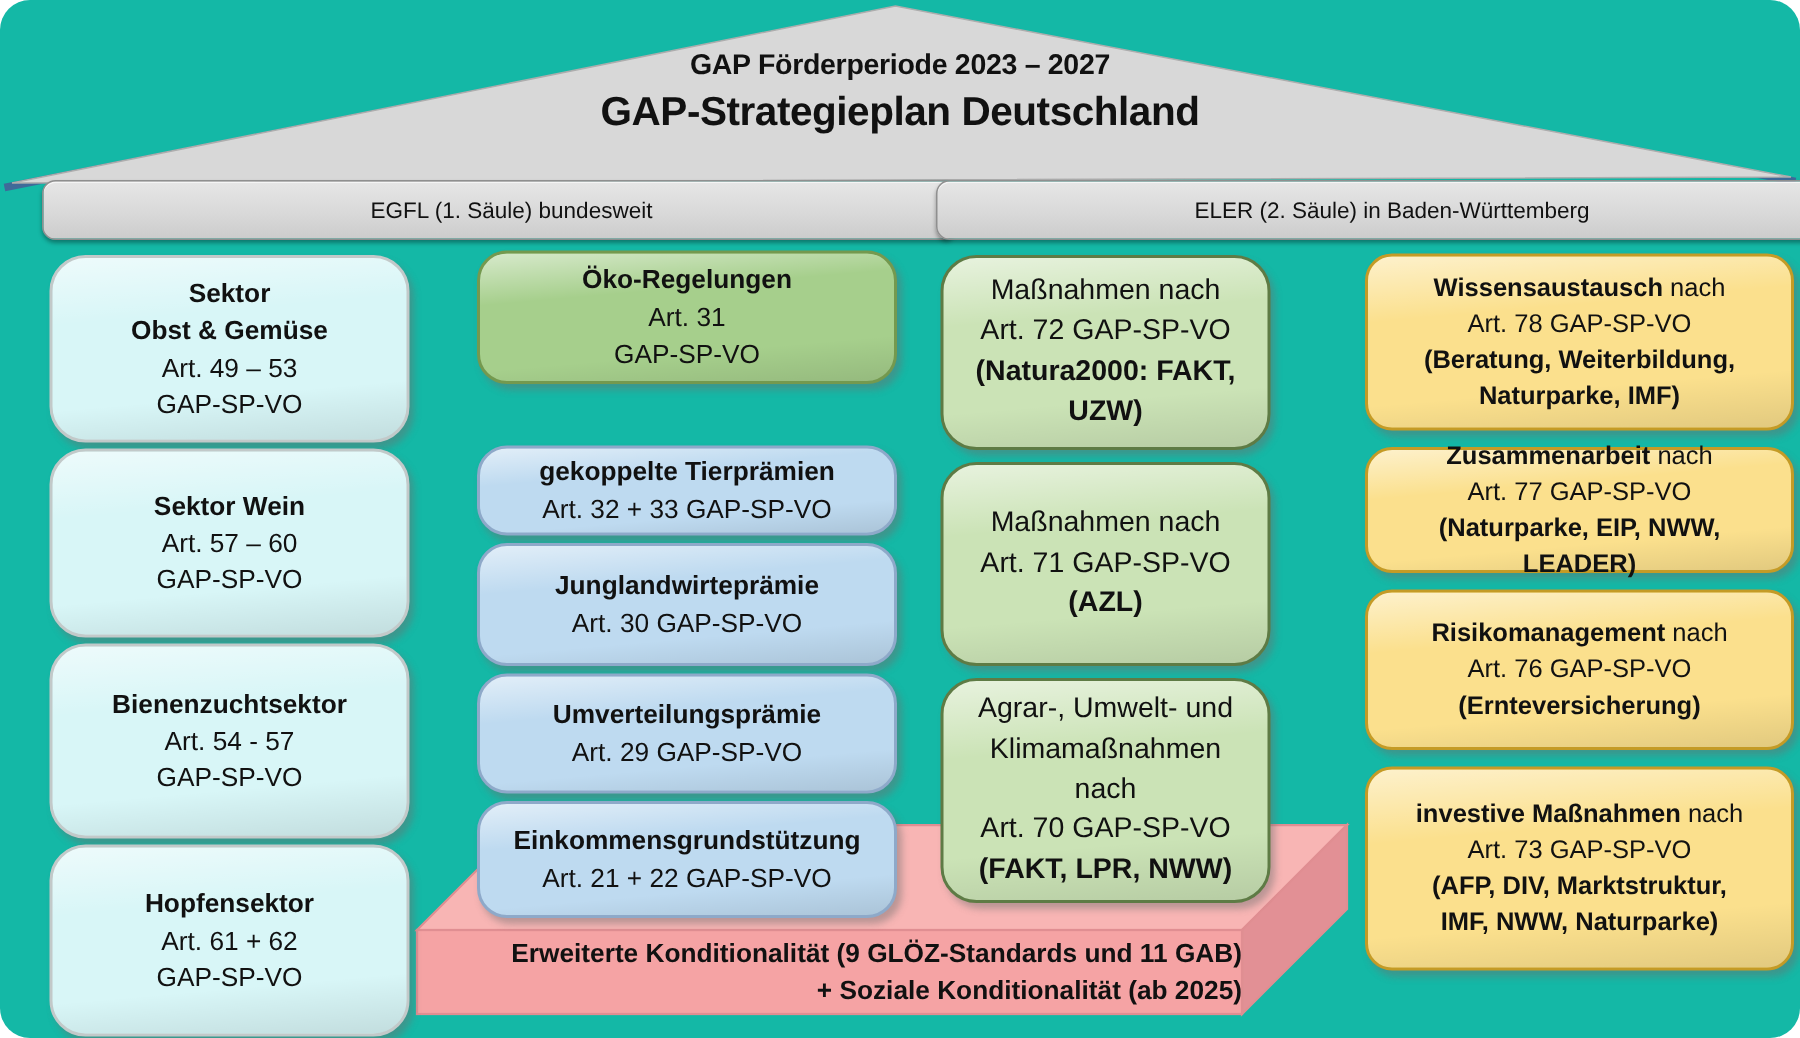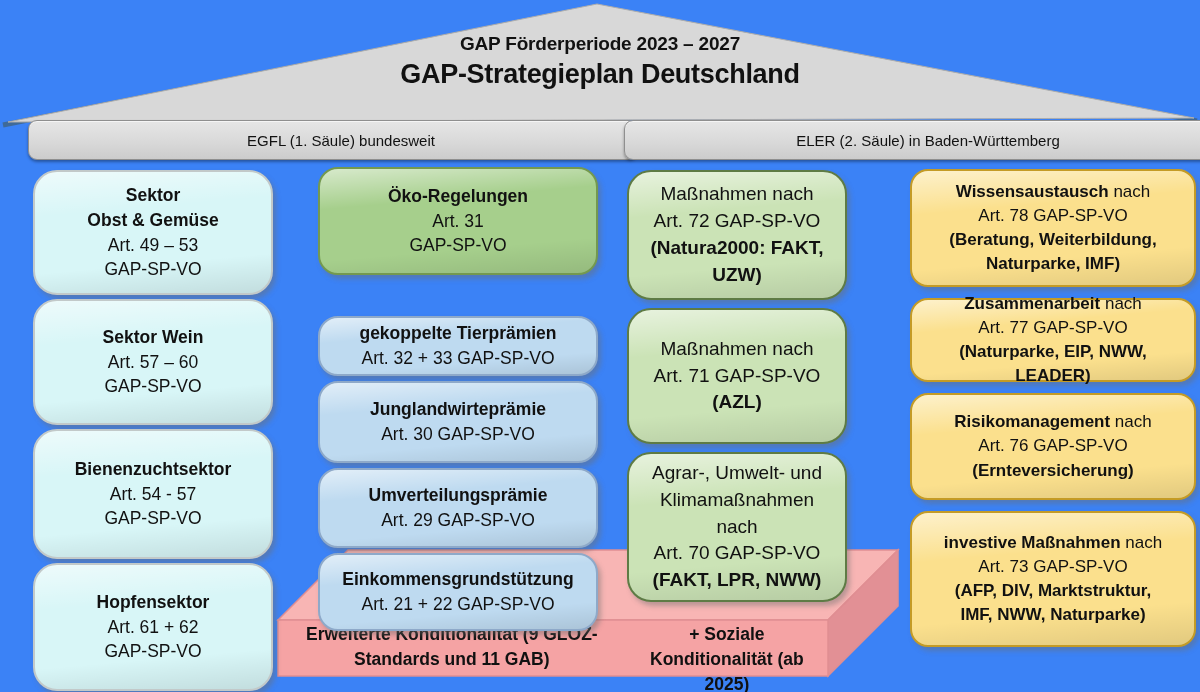--- a/index.html
+++ b/index.html
@@ -1,17 +1,17 @@
 <!DOCTYPE html>
 <html style="--roof: #d8d8d8; --roof_edge: #3f6a99; --cyan: #d8f6f7; --green: #a6cf8c; --blue: #bedaf0; --light_green: #cbe3b6; --yellow: #fbe08d; --pink_front: #f5a3a4; --pink_top: #f8b5b4; --pink_side: #e29095;"><head>
 <meta charset="utf-8">
 <style>
   html,body{margin:0;padding:0;background:#fff;}
-  .stage{position:relative;width:1200px;height:692px;background:#3b82f6;overflow:hidden;
-         font-family:"Liberation Sans",sans-serif;color:#111;}
+  .stage{position:relative;width:1200px;height:692px;background:#14b8a6;overflow:hidden;
+         font-family:"Liberation Sans",sans-serif;color:#111;border-radius:20px;}
   .stage svg{position:absolute;left:0;top:0;z-index:1;}
 
   
   .roof-text{position:absolute;left:0;top:0;width:1200px;text-align:center;z-index:2;}
   .roof-subtitle{margin-top:33px;font-size:19px;font-weight:bold;letter-spacing:-0.2px;}
   .roof-title{margin-top:4px;font-size:27px;font-weight:bold;letter-spacing:-0.3px;}
 
   
   .header{position:absolute;top:120px;height:38px;z-index:3;border-radius:9px;
           background:linear-gradient(180deg,#e6e6e6,#d9d9d9 55%,#cccccc);
@@ -34,34 +34,34 @@
        box-shadow:3px 4px 5px rgba(110,110,110,.45);
        background-image:linear-gradient(175deg,rgba(255,255,255,.55),rgba(255,255,255,0) 32%,rgba(0,0,0,0) 72%,rgba(0,0,0,.10));}
   .box .line{line-height:1.42;font-size:17.5px;white-space:nowrap;}
   .box .bold{font-weight:bold;}
 
   .col-1 .box{background-color:var(--cyan);border:2px solid #c2c9c9;border-radius:24px;}
   .col-1 .b0{height:125px;}.col-1 .b1{height:126px;}.col-1 .b2{height:130px;}.col-1 .b3{height:128px;}
 
   .col-2 .box{background-color:var(--blue);border:2px solid #8ea9c9;}
   .col-2 .b0{background-color:var(--green);border:2px solid #74994f;}
-  .col-2 .b0{height:108px;text-align:center;}.col-2 .b1{height:60px;margin-top:36px;}.col-2 .b2{height:82px;}
+  .col-2 .b0{height:89px;text-align:center;}.col-2 .b1{height:60px;margin-top:36px;}.col-2 .b2{height:82px;}
   .col-2 .b3{height:80px;}.col-2 .b4{height:78px;}
 
   .col-3 .box{background-color:var(--light_green);border:2px solid #5e7b45;border-radius:24px;}
   .col-3 .b0{height:130px;}.col-3 .b1{height:136px;}.col-3 .b2{height:150px;}
   .col-3 .line{font-size:19px;}
 
   .col-4 .box{background-color:var(--yellow);border:2px solid #c49b26;border-radius:18px;}
   .col-4 .b0{height:118px;}.col-4 .b1{height:84px;}.col-4 .b2{height:107px;}.col-4 .b3{height:136px;justify-content:center;}
   .col-4 .line{font-size:17px;}
 
   
   .foundation-text{position:absolute;left:278px;top:622px;width:550px;height:52px;z-index:2;
-                   display:flex;flex-direction:row;justify-content:center;align-items:flex-start;
+                   display:flex;flex-direction:column;justify-content:center;align-items:flex-end;
                    font-weight:bold;font-size:17.5px;line-height:25px;text-align:center;}
 </style>
 </head>
 <body>
 
 <div class="stage">
 
   <svg width="1200" height="692" viewBox="0 0 1200 692">
     <line x1="3" y1="125" x2="596" y2="7" stroke-width="5" stroke="#3f6a99"></line>
     <line x1="598" y1="7" x2="1197" y2="121" stroke-width="5" stroke="#3f6a99"></line>

